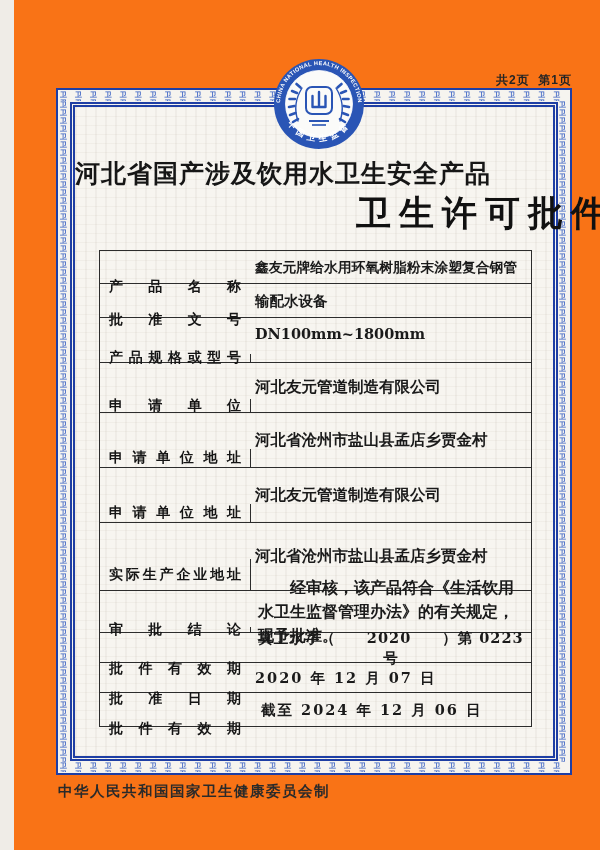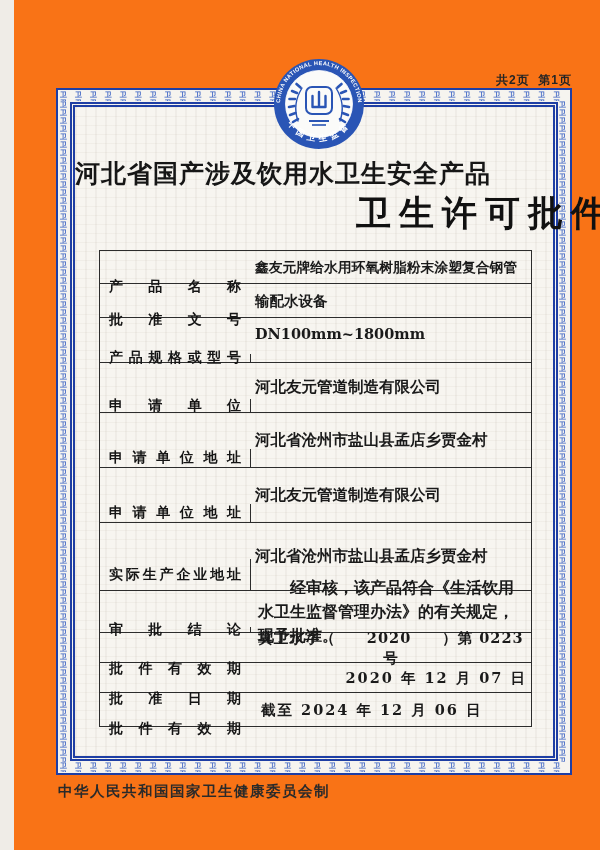--- a/index.html
+++ b/index.html
@@ -81,21 +81,21 @@
   .cell-label > span {
     display: block; width: 100%;
     text-align: justify; text-align-last: justify;
   }
   .cell-value {
     flex: 1 1 auto; display: flex; flex-direction: column; justify-content: center;
     font-family: "DejaVu Serif", "Liberation Serif", serif;
     font-size: 14.5px; font-weight: bold; color: #1a1a1a;
     padding: 0 4px; white-space: pre-wrap; line-height: 1.35;
   }
-  .v-center { text-align: right; }
+  .v-center { text-align: left; }
   .v-conclusion { font-size: 16px; text-indent: 2em; line-height: 1.5; padding: 0 7px; }
   .v-docno { text-align: center; letter-spacing: 1px; }
   .v-validity { padding-left: 10px; }
   
   .issuer {
     position: absolute; left: 44px; top: 782px;
     font-size: 14.5px; font-weight: bold; color: #2a2a2a;
     letter-spacing: 1.5px;
   }
 </style>

